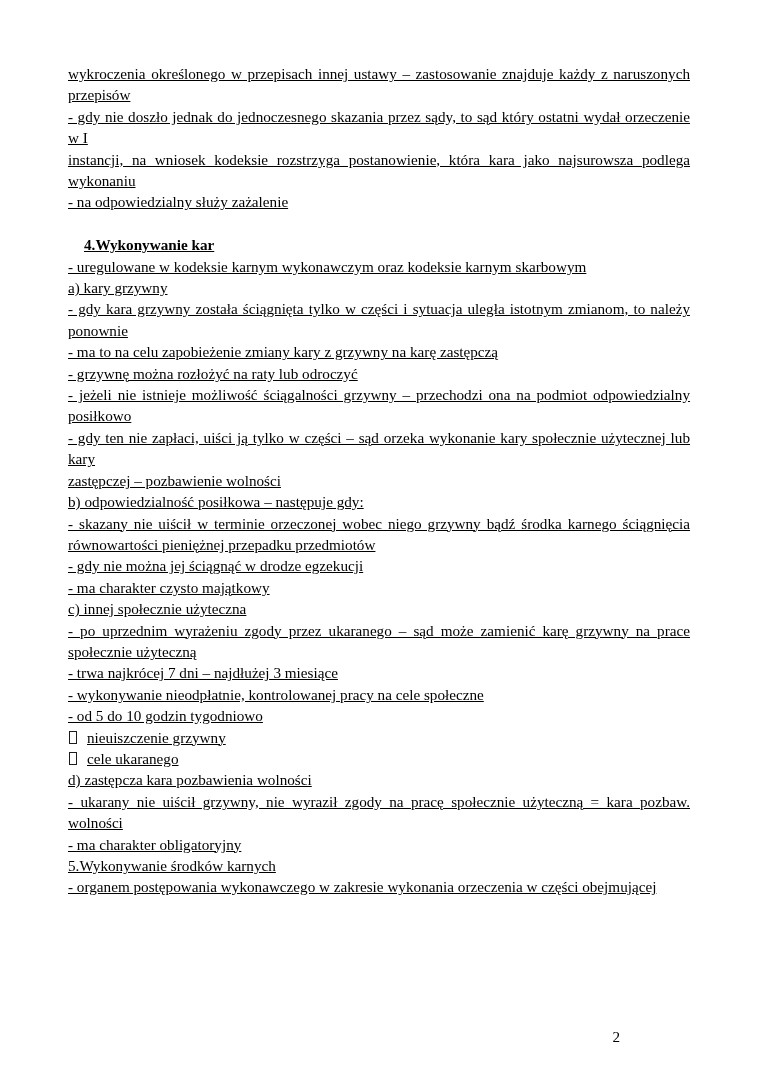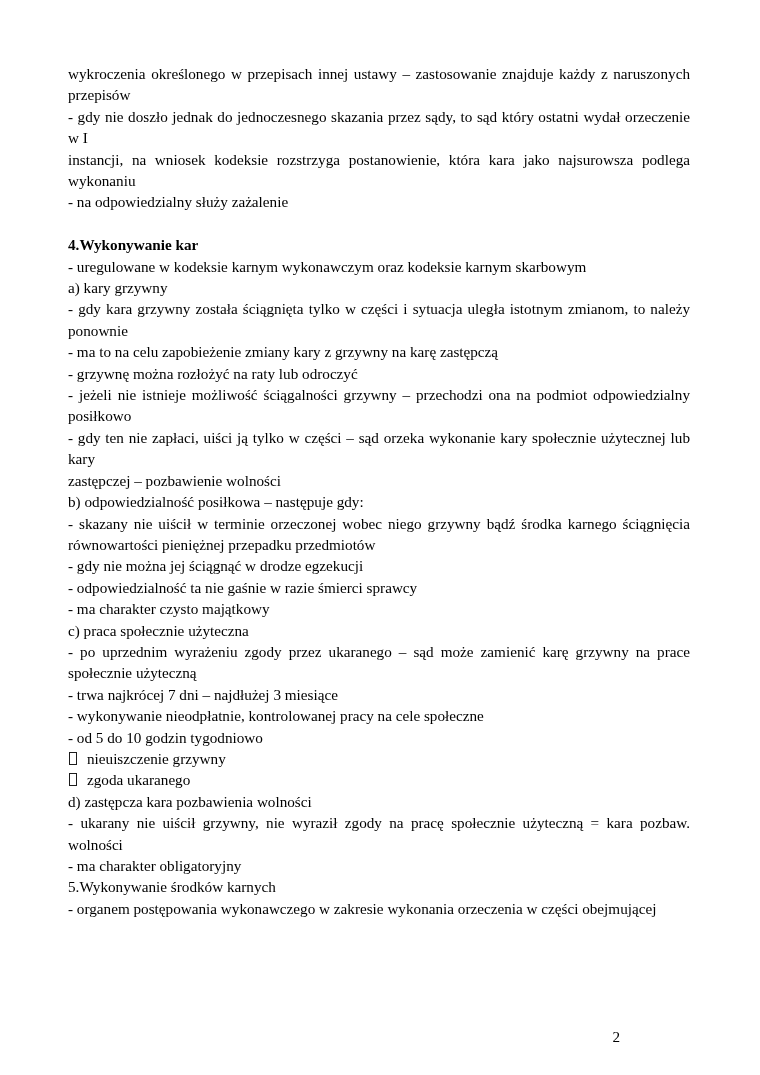--- a/index.html
+++ b/index.html
@@ -14,33 +14,35 @@
     font-family: "Liberation Serif", "DejaVu Serif", serif;
     color: #000000;
   }
   .page {
     position: relative;
     width: 688px;
     height: 1075px;
     background: #ffffff;
     box-sizing: border-box;
     padding: 63px 70px 0 68px;
+    text-decoration: underline;
   }
   .doc-body {
     width: 622px;
   }
   .para {
     font-size: 15.2px;
     line-height: 21.4px;
     min-height: 21.4px;
     text-align: justify;
     color: #000000;
   }
   .para.bold {
     font-weight: 700;
+    margin-left: 16px;
   }
   .para.blank {
     height: 21.4px;
   }
   .box-glyph {
     display: inline-block;
     width: 8px;
     height: 13px;
     border: 1.2px solid #1c1c1c;
     margin-right: 10px;
@@ -71,29 +73,28 @@
       <div class="para">a) kary grzywny</div>
       <div class="para">- gdy kara grzywny została ściągnięta tylko w części i sytuacja uległa istotnym zmianom, to należy ponownie</div>
       <div class="para">- ma to na celu zapobieżenie zmiany kary z grzywny na karę zastępczą</div>
       <div class="para">- grzywnę można rozłożyć na raty lub odroczyć</div>
       <div class="para">- jeżeli nie istnieje możliwość ściągalności grzywny – przechodzi ona na podmiot odpowiedzialny posiłkowo</div>
       <div class="para">- gdy ten nie zapłaci, uiści ją tylko w części – sąd orzeka wykonanie kary społecznie użytecznej lub kary</div>
       <div class="para">zastępczej – pozbawienie wolności</div>
       <div class="para">b) odpowiedzialność posiłkowa – następuje gdy:</div>
       <div class="para">- skazany nie uiścił w terminie orzeczonej wobec niego grzywny bądź środka karnego ściągnięcia równowartości pieniężnej przepadku przedmiotów</div>
       <div class="para">- gdy nie można jej ściągnąć w drodze egzekucji</div>
-      <div class="para">- odpowiedzialność ta nie gaśnie w razie śmierci sprawcy</div>
       <div class="para">- ma charakter czysto majątkowy</div>
-      <div class="para">c) praca społecznie użyteczna</div>
+      <div class="para">c) innej społecznie użyteczna</div>
       <div class="para">- po uprzednim wyrażeniu zgody przez ukaranego – sąd może zamienić karę grzywny na prace społecznie użyteczną</div>
       <div class="para">- trwa najkrócej 7 dni – najdłużej 3 miesiące</div>
       <div class="para">- wykonywanie nieodpłatnie, kontrolowanej pracy na cele społeczne</div>
       <div class="para">- od 5 do 10 godzin tygodniowo</div>
       <div class="para"><span class="box-glyph"></span><span>nieuiszczenie grzywny</span></div>
-      <div class="para"><span class="box-glyph"></span><span>zgoda ukaranego</span></div>
+      <div class="para"><span class="box-glyph"></span><span>cele ukaranego</span></div>
       <div class="para">d) zastępcza kara pozbawienia wolności</div>
       <div class="para">- ukarany nie uiścił grzywny, nie wyraził zgody na pracę społecznie użyteczną = kara pozbaw. wolności</div>
       <div class="para">- ma charakter obligatoryjny</div>
       <div class="para">5.Wykonywanie środków karnych</div>
       <div class="para">- organem postępowania wykonawczego w zakresie wykonania orzeczenia w części obejmującej</div>
     </div>
   <div class="page-number">2</div>
 </div>
 
 </body></html>

